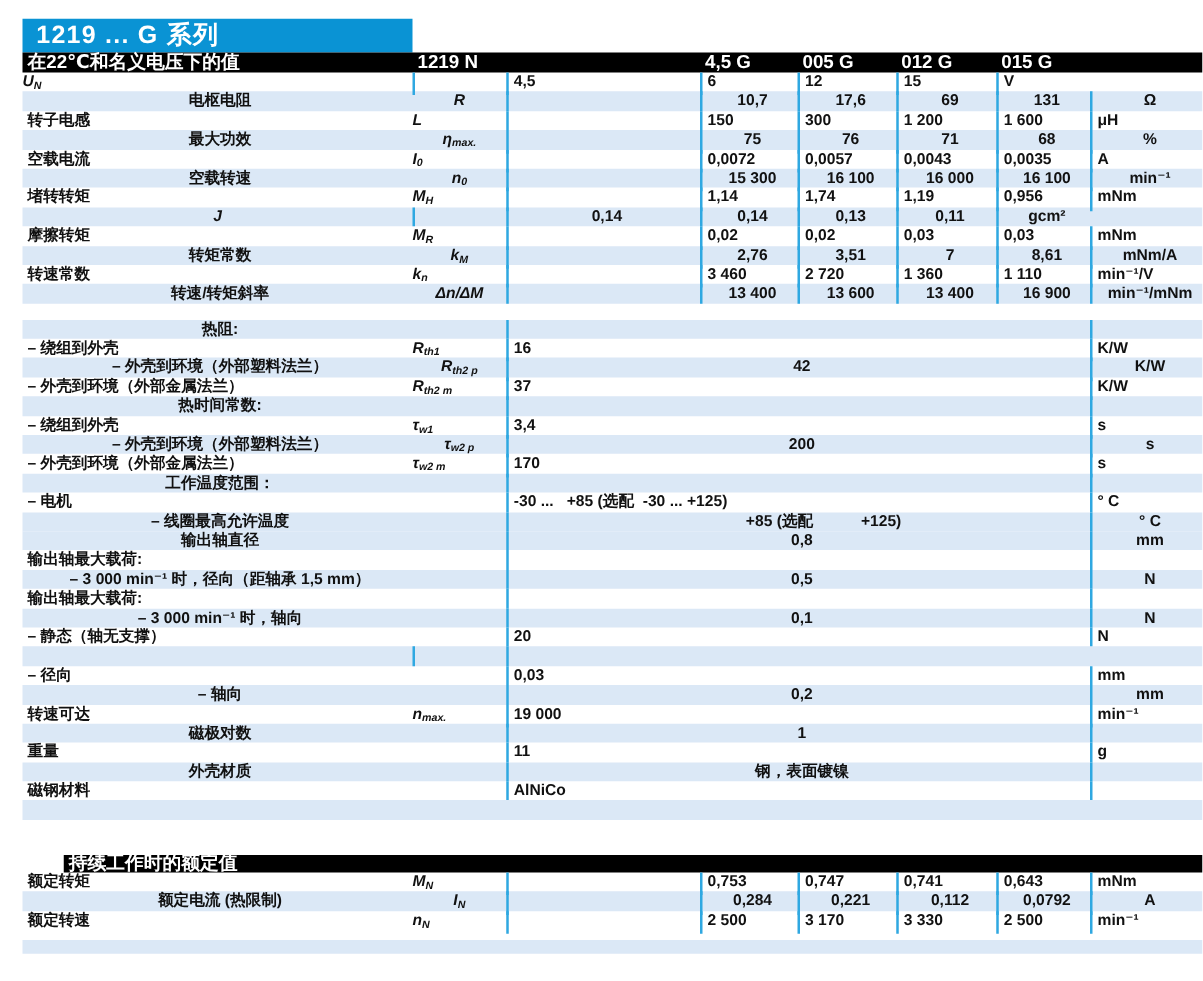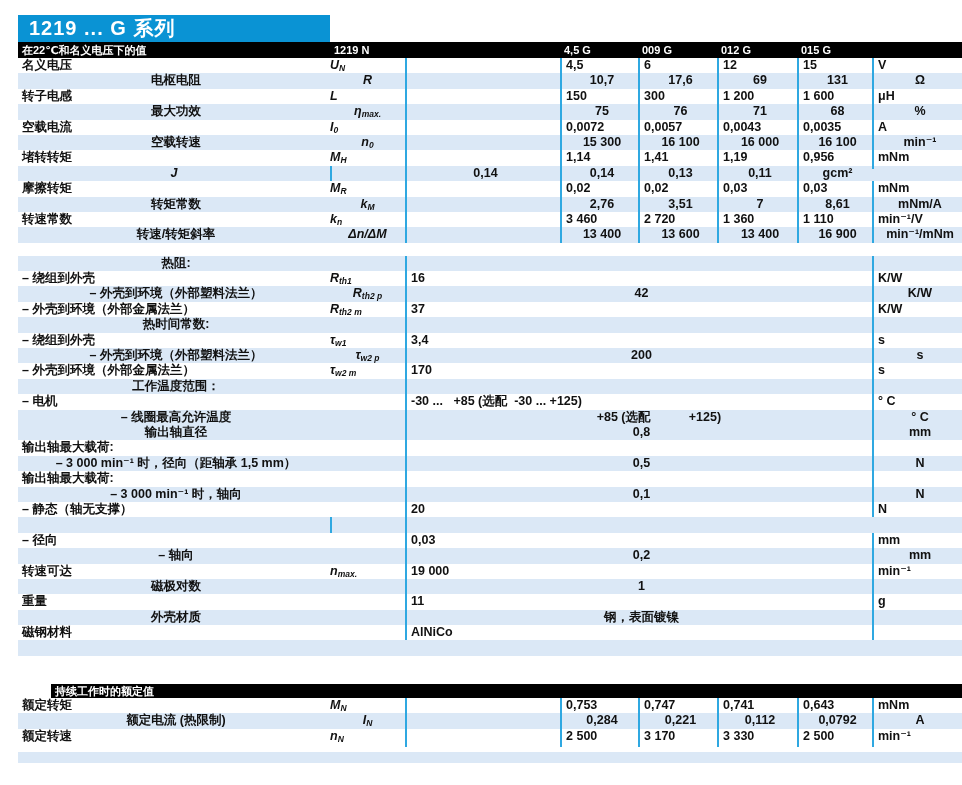--- a/index.html
+++ b/index.html
@@ -2,21 +2,21 @@
 <html><head>
 <meta charset="utf-8">
 <style>
   :root{
     --brand:#0a93d4; --stripe:#dbe8f6; --line:#2fa8e1; --ink:#111; --hdr:#000;
   }
   html,body{margin:0;padding:0;background:#fff;}
   body{width:962px;height:785px;font-family:"Liberation Sans","DejaVu Sans",sans-serif;color:var(--ink);overflow:hidden;}
   .page{padding:15px 0 0 18px;width:944px;}
   .title-bar{width:312px;height:27px;background:var(--brand);color:#fff;font-size:20px;font-weight:bold;line-height:26px;padding-left:11px;box-sizing:border-box;letter-spacing:1px;}
-  .black-bar{background:var(--hdr);color:#fff;font-weight:bold;font-size:11px;}
+  .black-bar{background:var(--hdr);color:#fff;font-weight:bold;font-size:15px;}
   .hdr1{height:16px;line-height:16px;}
   .hdr2{height:14px;line-height:14px;margin-top:0;margin-left:33px;}
   .grid8{display:grid;grid-template-columns:312px 75px 155px 78px 79px 80px 75px 90px;}
   .grid4{display:grid;grid-template-columns:312px 75px 467px 90px;}
   .row{height:15.4px;line-height:15.4px;font-size:12.5px;font-weight:bold;}
   .row.sp{height:15.4px;}
   .stripe{background:var(--stripe);text-align:center;}
   .lab{padding-left:4px;white-space:nowrap;overflow:hidden;}
   .cell{box-sizing:border-box;}
   .bl{border-left:2px solid var(--line);}
@@ -36,29 +36,28 @@
 
 <div class="page">
 
   <div class="title-bar">1219 ... G 系列</div>
 
   <div class="black-bar hdr1 grid8">
     <div class="hcell">在22℃和名义电压下的值</div>
     <div class="hcell">1219 N</div>
     <div class="hcell"></div>
     <div class="hcell">4,5 G</div>
-    <div class="hcell">009 G</div>
+    <div class="hcell">005 G</div>
     <div class="hcell">012 G</div>
     <div class="hcell">015 G</div>
     <div class="hcell"></div>
   </div>
 
   <div id="t1-rows">
       <div class="grid8 row">
-        <div class="lab cell">名义电压</div>
         <div class="sym"><span class="symb">U</span><span class="syms">N</span></div>
         <div class="cell bl"></div>
         <div class="cell bl val">4,5</div>
         <div class="cell bl val">6</div>
         <div class="cell bl val">12</div>
         <div class="cell bl val">15</div>
         <div class="cell bl unit">V</div>
       </div>
       <div class="grid8 row stripe">
         <div class="lab cell">电枢电阻</div>
@@ -108,21 +107,21 @@
         <div class="cell bl val">16 100</div>
         <div class="cell bl val">16 000</div>
         <div class="cell bl val">16 100</div>
         <div class="cell bl unit">min⁻¹</div>
       </div>
       <div class="grid8 row">
         <div class="lab cell">堵转转矩</div>
         <div class="sym"><span class="symb">M</span><span class="syms">H</span></div>
         <div class="cell bl"></div>
         <div class="cell bl val">1,14</div>
-        <div class="cell bl val">1,41</div>
+        <div class="cell bl val">1,74</div>
         <div class="cell bl val">1,19</div>
         <div class="cell bl val">0,956</div>
         <div class="cell bl unit">mNm</div>
       </div>
       <div class="grid8 row stripe">
         <div class="sym"><span class="symb">J</span></div>
         <div class="cell bl"></div>
         <div class="cell bl val">0,14</div>
         <div class="cell bl val">0,14</div>
         <div class="cell bl val">0,13</div>

